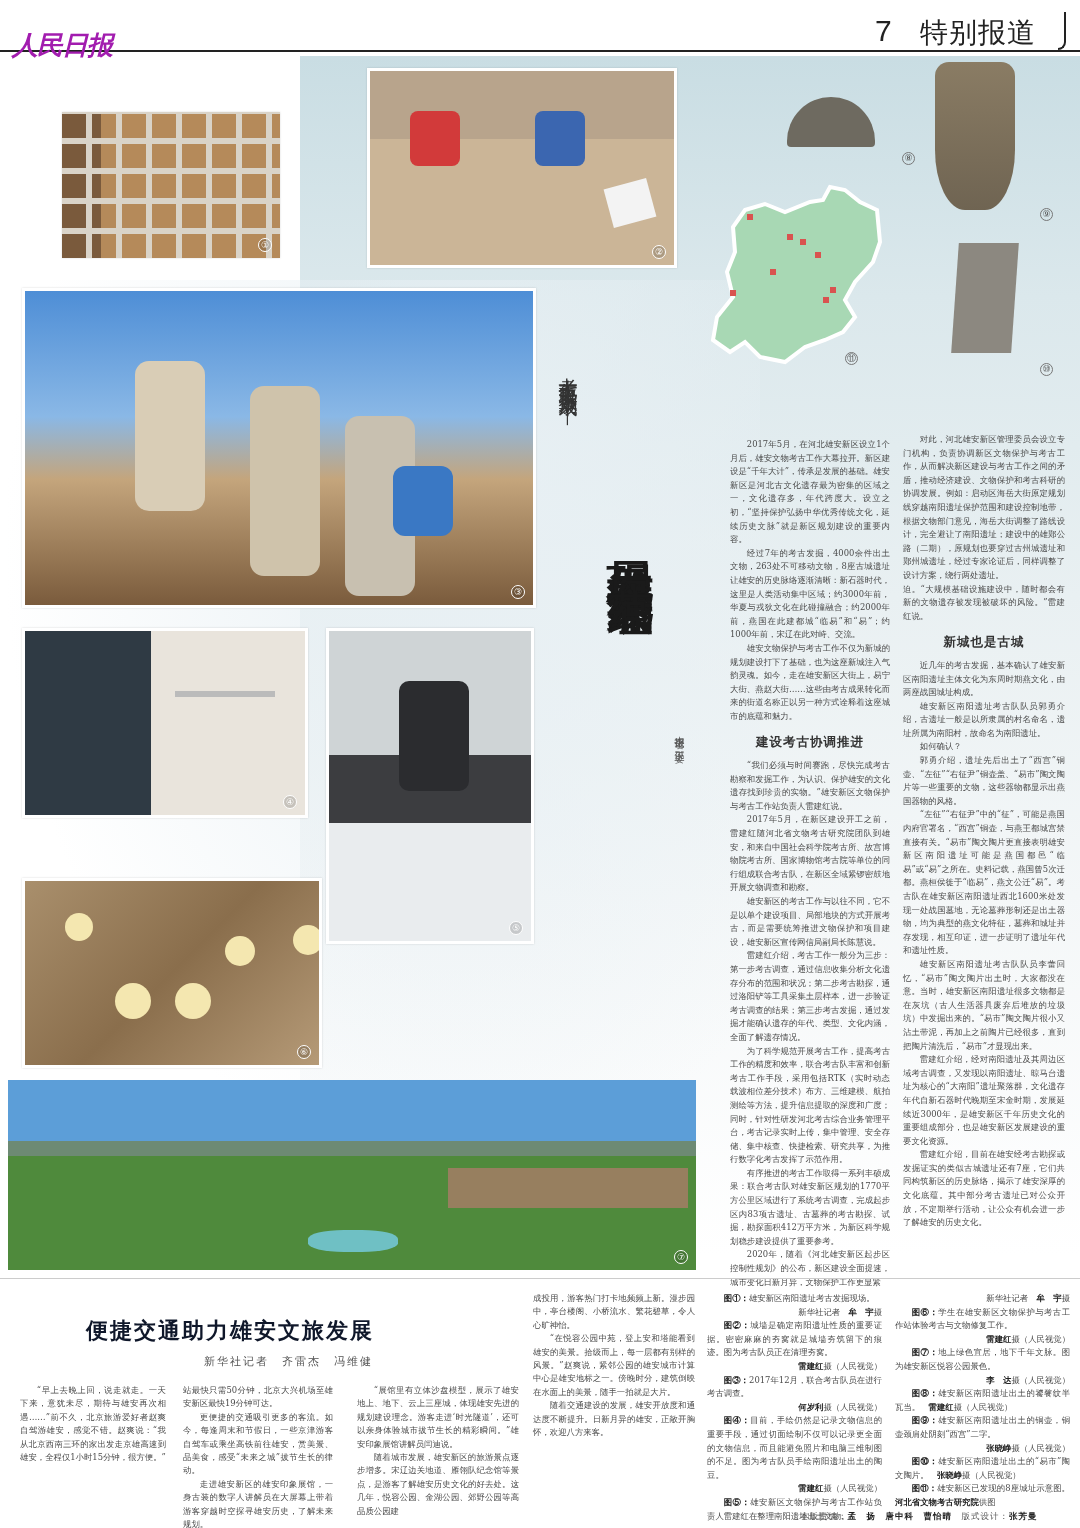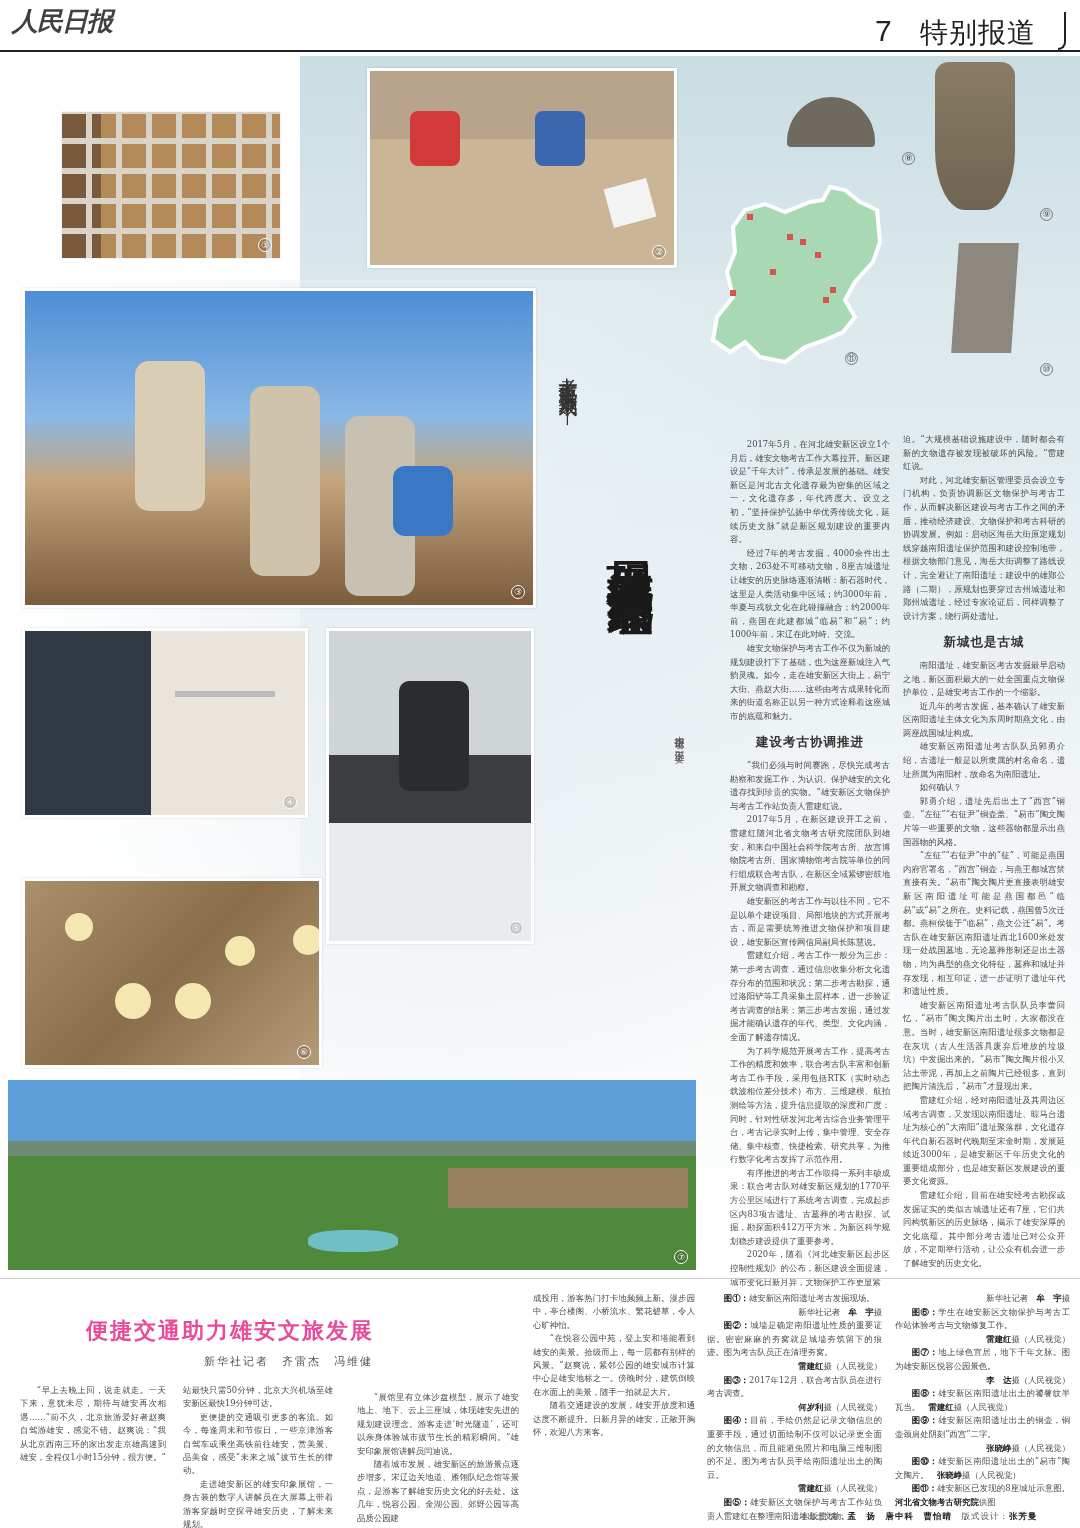--- a/index.html
+++ b/index.html
@@ -1,21 +1,21 @@
 <!DOCTYPE html>
 <html><head>
 <meta charset="utf-8">
 <style>
   * { box-sizing: border-box; margin: 0; padding: 0; }
   html, body { width: 1080px; height: 1528px; background: #ffffff; overflow: hidden; }
   body { font-family: "DejaVu Serif", "Liberation Serif", serif; color: #333; position: relative; }
 
   
   .masthead { position: absolute; left: 0; top: 0; width: 1080px; height: 52px; border-bottom: 2px solid #222; }
-  .logo { position: absolute; left: 12px; top: 4px; font-family: Liberation Mono, monospace; font-style: italic; font-size: 26px; font-weight: bold; color: #404040; letter-spacing: -1px; }
+  .logo { position: absolute; left: 12px; top: 28px; font-family: Liberation Mono, monospace; font-style: italic; font-size: 26px; font-weight: bold; color: #a21caf; letter-spacing: -1px; }
   .date { position: absolute; left: 718px; top: 32px; font-family: "Liberation Sans", sans-serif; font-size: 11px; color: #222; margin-top: 30px; }
   .pagenum { position: absolute; left: 875px; top: 14px; font-family: "Liberation Sans", sans-serif; font-size: 30px; color: #222; }
   .section { position: absolute; left: 920px; top: 14px; font-family: "DejaVu Sans", sans-serif; font-size: 28px; color: #222; letter-spacing: 1px; }
   .mast-bracket { position: absolute; right: 14px; top: 12px; width: 8px; height: 38px; border-right: 2px solid #222; border-bottom: 2px solid #222; border-bottom-right-radius: 8px; }
 
   
   .wash { position: absolute; left: 300px; top: 56px; width: 780px; height: 1200px;
     background: linear-gradient(180deg, #c9dde3 0%, #dbe8ec 20%, #e9f0f2 45%, #f4f7f8 70%, #ffffff 100%); }
   .wash2 { position: absolute; left: 0; top: 280px; width: 760px; height: 900px;
     background: radial-gradient(ellipse at 60% 30%, #e8f0f4 0%, rgba(255,255,255,0) 70%); }
@@ -68,27 +68,27 @@
   .col { position: absolute; font-size: 8.4px; line-height: 13.6px; color: #4a4a4a; text-align: justify; }
   .col p { text-indent: 2em; }
   .c1 { left: 730px; top: 438px; width: 160px; }
   .c2 { left: 903px; top: 433px; width: 162px; }
   .subhead { font-family: "DejaVu Sans", sans-serif; font-weight: bold; font-size: 12.5px; color: #333;
     text-align: center; margin: 12px 0 10px 0; letter-spacing: 1px; text-indent: 0; }
 
   
   .bottom-rule { position: absolute; left: 0; top: 1278px; width: 1080px; height: 1px; background: #ccc; }
   .b-title { position: absolute; left: 86px; top: 1316px; font-family: "DejaVu Sans", sans-serif; font-size: 22px;
-    color: #ec4899; letter-spacing: 2px; }
+    color: #0f172a; letter-spacing: 2px; }
   .b-byline { position: absolute; left: 204px; top: 1354px; font-size: 11px; color: #555; letter-spacing: 2px; }
   .b-col { position: absolute; font-size: 8.4px; line-height: 13.4px; color: #4a4a4a; text-align: justify; }
   .b-col p { text-indent: 2em; }
   .bc1 { left: 20px; top: 1384px; width: 146px; }
   .bc2 { left: 183px; top: 1384px; width: 150px; }
-  .bc3 { left: 357px; top: 1384px; width: 162px; margin-top: 7px; }
+  .bc3 { left: 357px; top: 1384px; width: 162px; }
   .bc4 { left: 533px; top: 1292px; width: 162px; }
 
   .captions { position: absolute; top: 1292px; font-size: 8.4px; line-height: 13.6px; color: #4a4a4a; text-align: justify; }
   .cap-l { left: 707px; width: 175px; }
   .cap-r { left: 895px; width: 175px; }
   .captions p { text-indent: 2em; }
   .captions .credit { text-align: right; }
   .captions b { color: #222; }
   .editors { position: absolute; left: 760px; top: 1511px; font-size: 8.5px; color: #555; letter-spacing: 1px; margin-left: 40px; }
   .editors b { color: #222; }
@@ -184,24 +184,23 @@
   <p>“我们必须与时间赛跑，尽快完成考古勘察和发掘工作，为认识、保护雄安的文化遗存找到珍贵的实物。”雄安新区文物保护与考古工作站负责人雷建红说。</p>
   <p>2017年5月，在新区建设开工之前，雷建红随河北省文物考古研究院团队到雄安，和来自中国社会科学院考古所、故宫博物院考古所、国家博物馆考古院等单位的同行组成联合考古队，在新区全域紧锣密鼓地开展文物调查和勘察。</p>
   <p>雄安新区的考古工作与以往不同，它不是以单个建设项目、局部地块的方式开展考古，而是需要统筹推进文物保护和项目建设，雄安新区宣传网信局副局长陈慧说。</p>
   <p>雷建红介绍，考古工作一般分为三步：第一步考古调查，通过信息收集分析文化遗存分布的范围和状况；第二步考古勘探，通过洛阳铲等工具采集土层样本，进一步验证考古调查的结果；第三步考古发掘，通过发掘才能确认遗存的年代、类型、文化内涵，全面了解遗存情况。</p>
   <p>为了科学规范开展考古工作，提高考古工作的精度和效率，联合考古队丰富和创新考古工作手段，采用包括RTK（实时动态载波相位差分技术）布方、三维建模、航拍测绘等方法，提升信息提取的深度和广度；同时，针对性研发河北考古综合业务管理平台，考古记录实时上传，集中管理、安全存储、集中核查、快捷检索、研究共享，为推行数字化考古发挥了示范作用。</p>
   <p>有序推进的考古工作取得一系列丰硕成果：联合考古队对雄安新区规划的1770平方公里区域进行了系统考古调查，完成起步区内83项古遗址、古墓葬的考古勘探、试掘，勘探面积412万平方米，为新区科学规划稳步建设提供了重要参考。</p>
   <p>2020年，随着《河北雄安新区起步区控制性规划》的公布，新区建设全面提速，城市变化日新月异，文物保护工作更显紧</p>
 </div>
 
 <div class="col c2">
+  <p>对此，河北雄安新区管理委员会设立专门机构，负责协调新区文物保护与考古工作，从而解决新区建设与考古工作之间的矛盾，推动经济建设、文物保护和考古科研的协调发展。例如：启动区海岳大街原定规划线穿越南阳遗址保护范围和建设控制地带，根据文物部门意见，海岳大街调整了路线设计，完全避让了南阳遗址；建设中的雄鄚公路（二期），原规划也要穿过古州城遗址和鄚州城遗址，经过专家论证后，同样调整了设计方案，绕行两处遗址。</p>
   <p style="text-indent:0">迫。“大规模基础设施建设中，随时都会有新的文物遗存被发现被破坏的风险。”雷建红说。</p>
-  <p>对此，河北雄安新区管理委员会设立专门机构，负责协调新区文物保护与考古工作，从而解决新区建设与考古工作之间的矛盾，推动经济建设、文物保护和考古科研的协调发展。例如：启动区海岳大街原定规划线穿越南阳遗址保护范围和建设控制地带，根据文物部门意见，海岳大街调整了路线设计，完全避让了南阳遗址；建设中的雄鄚公路（二期），原规划也要穿过古州城遗址和鄚州城遗址，经过专家论证后，同样调整了设计方案，绕行两处遗址。</p>
   <div class="subhead">新城也是古城</div>
-  <p>南阳遗址，雄安新区考古发掘最早启动之地，新区面积最大的一处全国重点文物保护单位，是雄安考古工作的一个缩影。</p>
   <p>近几年的考古发掘，基本确认了雄安新区南阳遗址主体文化为东周时期燕文化，由两座战国城址构成。</p>
   <p>雄安新区南阳遗址考古队队员郭勇介绍，古遗址一般是以所隶属的村名命名，遗址所属为南阳村，故命名为南阳遗址。</p>
   <p>如何确认？</p>
   <p>郭勇介绍，遗址先后出土了“西宫”铜壶、“左征”“右征尹”铜壶盖、“易市”陶文陶片等一些重要的文物，这些器物都显示出燕国器物的风格。</p>
   <p>“左征”“右征尹”中的“征”，可能是燕国内府官署名，“西宫”铜壶，与燕王都城宫禁直接有关。“易市”陶文陶片更直接表明雄安新区南阳遗址可能是燕国都邑“临易”或“易”之所在。史料记载，燕国曾5次迁都。燕桓侯徙于“临易”，燕文公迁“易”。考古队在雄安新区南阳遗址西北1600米处发现一处战国墓地，无论墓葬形制还是出土器物，均为典型的燕文化特征，墓葬和城址并存发现，相互印证，进一步证明了遗址年代和遗址性质。</p>
   <p>雄安新区南阳遗址考古队队员李蕾回忆，“易市”陶文陶片出土时，大家都没在意。当时，雄安新区南阳遗址很多文物都是在灰坑（古人生活器具废弃后堆放的垃圾坑）中发掘出来的。“易市”陶文陶片很小又沾土带泥，再加上之前陶片已经很多，直到把陶片清洗后，“易市”才显现出来。</p>
   <p>雷建红介绍，经对南阳遗址及其周边区域考古调查，又发现以南阳遗址、晾马台遗址为核心的“大南阳”遗址聚落群，文化遗存年代自新石器时代晚期至宋金时期，发展延续近3000年，是雄安新区千年历史文化的重要组成部分，也是雄安新区发展建设的重要文化资源。</p>
   <p>雷建红介绍，目前在雄安经考古勘探或发掘证实的类似古城遗址还有7座，它们共同构筑新区的历史脉络，揭示了雄安深厚的文化底蕴。其中部分考古遗址已对公众开放，不定期举行活动，让公众有机会进一步了解雄安的历史文化。</p>
 </div>
 

